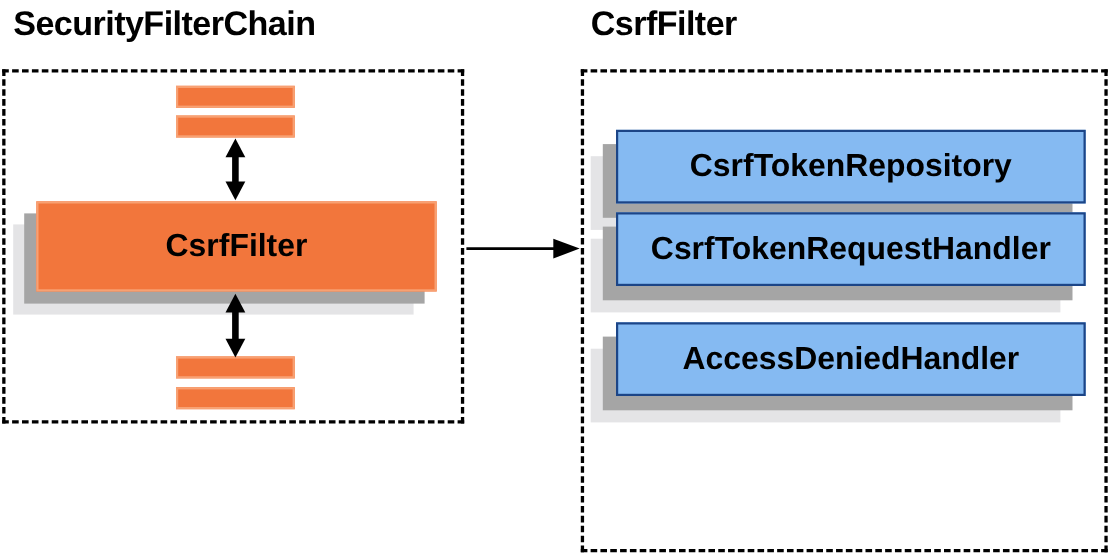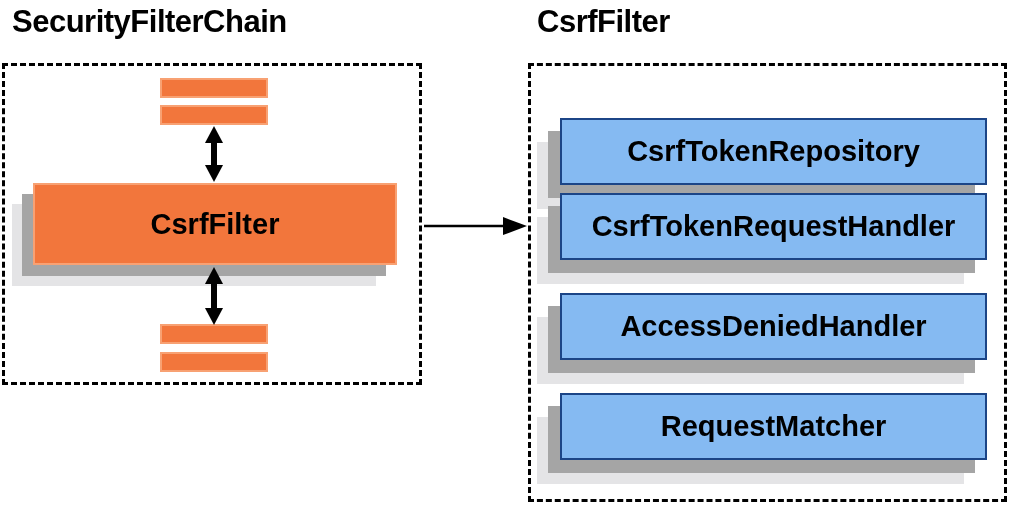--- a/index.html
+++ b/index.html
@@ -62,23 +62,20 @@
   </div>
 
   <div class="blue-box" style="top:193px;">
     <span>CsrfTokenRequestHandler</span>
   </div>
 
   <div class="blue-box" style="top:293px;align-items:center;">
     <span>AccessDeniedHandler</span>
   </div>
 
-  <div class="blue-box" style="top:393px;">
-    <span>RequestMatcher</span>
-  </div>
 
   <svg class="arrow-layer" viewBox="0 0 1010 505">
 
     <g>
       <line x1="214" y1="140" x2="214" y2="168" stroke="#000" stroke-width="6"></line>
       <polygon points="214,126 205,143 223,143" fill="#000"></polygon>
       <polygon points="214,182 205,165 223,165" fill="#000"></polygon>
     </g>
 
     <g>

